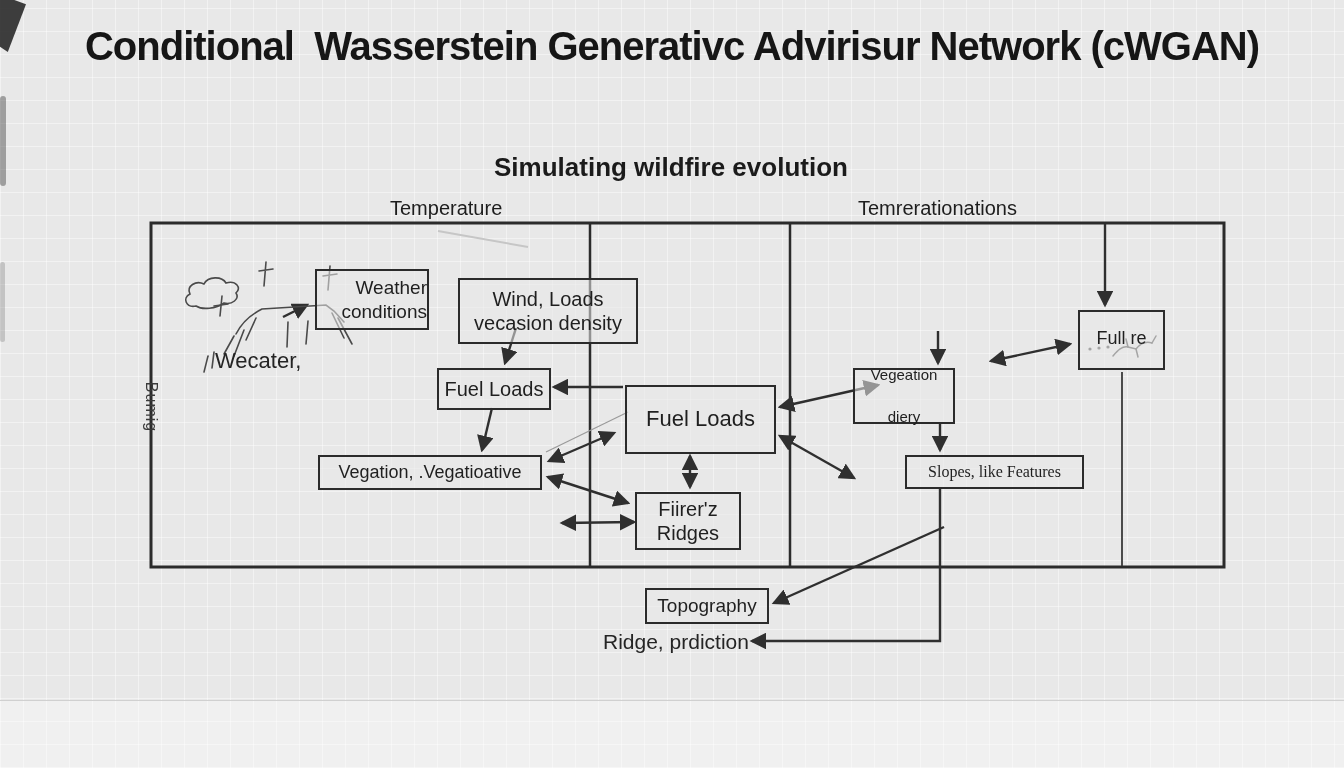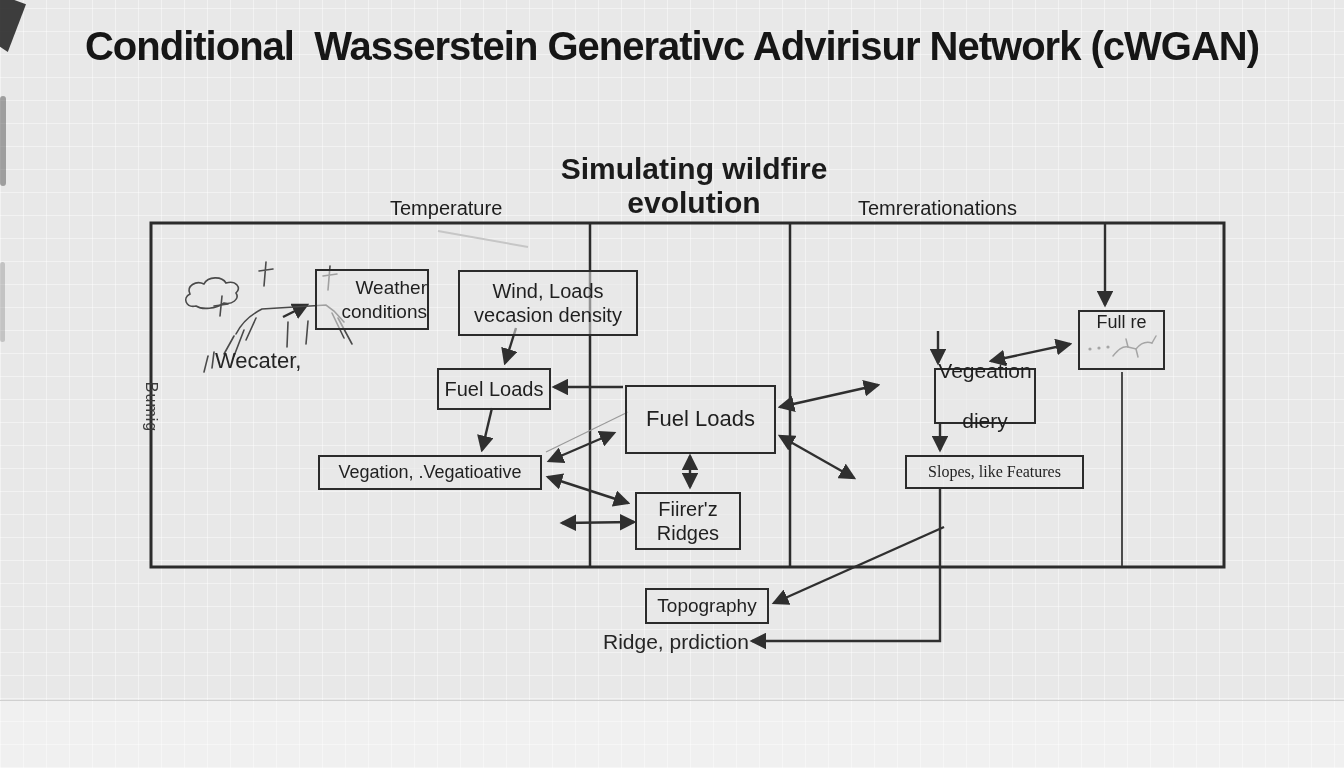--- a/index.html
+++ b/index.html
@@ -10,22 +10,22 @@
       repeating-linear-gradient(0deg, rgba(255,255,255,.45) 0 1px, transparent 1px 23px),
       repeating-linear-gradient(90deg, rgba(255,255,255,.45) 0 1px, transparent 1px 23px);
     font-family:"Liberation Sans", sans-serif;
     color:#1f1f1f;
   }
   .title{
     position:absolute;top:24px;left:0;width:1344px;text-align:center;
     font-size:40px;font-weight:700;letter-spacing:-1px;white-space:pre;color:#161616;
   }
   .subtitle{
-    position:absolute;top:152px;left:494px;width:400px;text-align:center;
-    font-size:30px;font-weight:700;color:#1b1b1b;
+    position:absolute;top:152px;left:494px;width:400px;
+    font-size:26px;font-weight:700;color:#1b1b1b;
   }
   .panel-label{position:absolute;font-size:20px;color:#1d1d1d;}
   .svg-layer{position:absolute;inset:0;}
   .node{
     position:absolute;border:2px solid #2b2b2b;
     display:flex;flex-direction:column;align-items:center;justify-content:center;
     text-align:center;line-height:1.22;background:rgba(232,232,232,.55);
   }
   .caption{position:absolute;font-size:22px;color:#242424;}
   .side-label{
@@ -127,21 +127,21 @@
       <circle cx="1099" cy="348" r="1.6"></circle>
       <circle cx="1108" cy="347" r="1.6"></circle>
     </g>
   </svg>
 
   <div class="node" style="left:315px;top:269px;width:110px;height:57px;font-size:19px;align-items:flex-end;">
     <span>Weather</span>
     <span>conditions</span>
   </div>
 
-  <div class="node" style="left:458px;top:270px;width:176px;height:62px;font-size:20px;">
+  <div class="node" style="left:458px;top:278px;width:176px;height:62px;font-size:20px;">
     <span>Wind, Loads</span>
     <span>vecasion density</span>
   </div>
 
   <div class="node" style="left:437px;top:368px;width:110px;height:38px;font-size:20px;">
     <span>Fuel Loads</span>
   </div>
 
   <div class="node" style="left:318px;top:455px;width:220px;height:31px;font-size:18px;">
     <span>Vegation, .Vegatioative</span>
@@ -150,30 +150,30 @@
   <div class="node" style="left:625px;top:385px;width:147px;height:65px;font-size:22px;border-width:2.5px;">
     <span>Fuel Loads</span>
   </div>
 
   <div class="node" style="left:635px;top:492px;width:102px;height:54px;font-size:20px;">
     <span>Fiirer'z</span>
     <span>Ridges</span>
   </div>
 
 
-  <div class="node" style="left:934px;top:368px;width:98px;height:52px;font-size:21px;gap:24px;">
+  <div class="node" style="left:853px;top:368px;width:98px;height:52px;font-size:15px;gap:24px;">
     <span>Vegeation</span>
     <span>diery</span>
   </div>
 
   <div class="node" style="left:905px;top:455px;width:175px;height:30px;font-size:16px;font-family:Liberation Serif, serif;">
     <span>Slopes, like Features</span>
   </div>
 
-  <div class="node" style="left:1078px;top:310px;width:87px;height:60px;font-size:18px;justify-content:flex-start;padding-top:0;box-sizing:border-box;">
+  <div class="node" style="left:1078px;top:310px;width:87px;height:60px;font-size:18px;justify-content:flex-start;padding-top:16px;box-sizing:border-box;">
     <span>Full re</span>
   </div>
 
   <div class="node" style="left:645px;top:588px;width:120px;height:32px;font-size:19px;">
     <span>Topography</span>
   </div>
 
   <div class="caption" style="left:215px;top:348px;">Wecater,</div>
   <div class="caption" style="left:603px;top:630px;font-size:21px;">Ridge, prdiction</div>
   <div class="side-label">Bumig</div>

